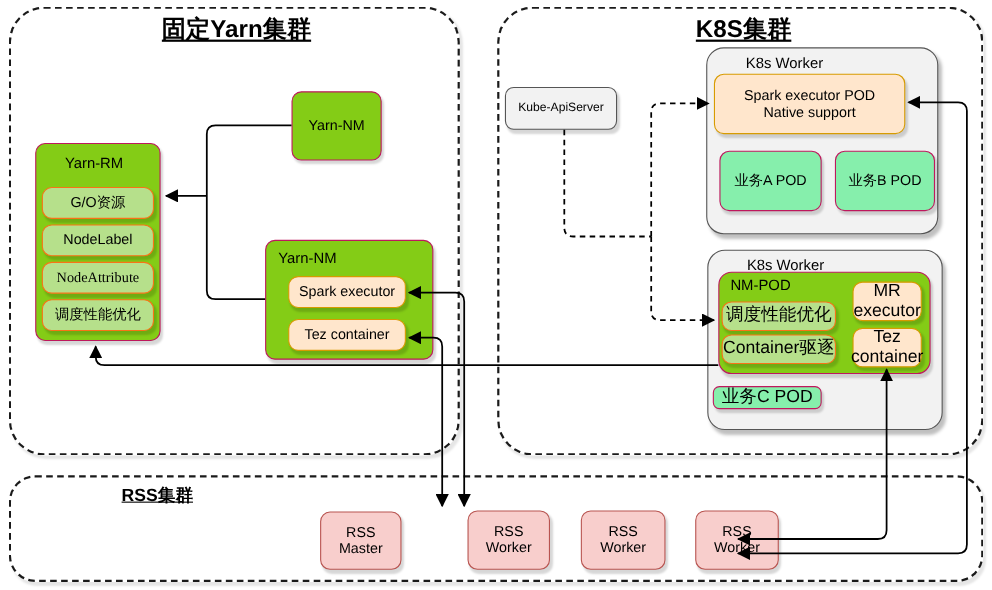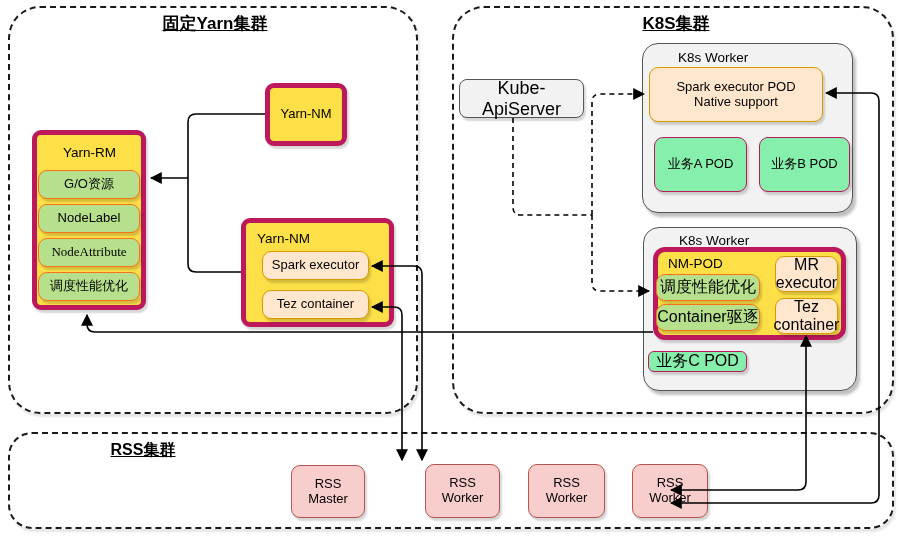--- a/index.html
+++ b/index.html
@@ -1,25 +1,25 @@
 <!DOCTYPE html>
 <html><head>
 <meta charset="utf-8">
 <style>
   html,body{margin:0;padding:0;background:#ffffff;}
   body{font-family:"Liberation Sans",sans-serif;color:#000;}
   #canvas{position:relative;width:902px;height:536px;background:#ffffff;overflow:hidden;}
   .abs{position:absolute;box-sizing:border-box;}
   .cluster{border:2px dashed #1a1a1a;border-radius:32px;background:transparent;
            box-shadow:2px 3px 2px rgba(0,0,0,0.10);}
-  .cluster-title{font-weight:bold;font-size:17px;text-decoration:underline;text-align:center;}
+  .cluster-title{font-weight:bold;font-size:22px;text-decoration:underline;text-align:center;}
   .node{display:flex;align-items:center;justify-content:center;text-align:center;
         border-radius:9px;font-size:13px;line-height:1.15;
         box-shadow:2px 3px 2px rgba(0,0,0,0.16);}
-  .blue{background:#fde047;border:5px solid #be185d;}
+  .blue{background:#84cc16;border:1px solid #be185d;}
   .green{background:#b6e08b;border:1px solid #f97316;}
   .orange{background:#ffe6cc;border:1px solid #d79b00;}
   .purple{background:#86efac;border:1px solid #be185d;}
   .red{background:#f8cecc;border:1px solid #b85450;margin-left:40px;}
   .gray{background:#f2f2f2;border:1px solid #555;}
   .container-node{border-radius:16px;box-shadow:3px 4px 3px rgba(0,0,0,0.25);}
   .inner-title{position:absolute;font-size:13.5px;}
   .small{font-size:16px;}
   .two-line span{display:block;}
   svg.wires{position:absolute;left:0;top:0;pointer-events:none;}
@@ -48,21 +48,21 @@
   <div class="abs node green" style="left:38px;top:204px;width:102px;height:29px;">NodeLabel</div>
   <div class="abs node green" style="left:38px;top:238px;width:102px;height:29px;font-family:Liberation Serif, serif;">NodeAttribute</div>
   <div class="abs node green" style="left:38px;top:272px;width:102px;height:29px;">调度性能优化</div>
 
   <div class="abs node blue" style="left:241px;top:218px;width:153px;height:109px;">
     <div class="abs inner-title" style="left:11px;top:8px;">Yarn-NM</div>
   </div>
   <div class="abs node orange" style="left:262px;top:251px;width:107px;height:29px;">Spark executor</div>
   <div class="abs node orange" style="left:262px;top:290px;width:107px;height:29px;">Tez container</div>
 
-  <div class="abs node gray" style="left:459px;top:79px;width:125px;height:39px;border-radius:8px;font-size:18px;">Kube-ApiServer</div>
+  <div class="abs node gray" style="left:459px;top:79px;width:102px;height:39px;border-radius:8px;font-size:11px;">Kube-ApiServer</div>
 
   <div class="abs node gray container-node" style="left:642px;top:43px;width:211px;height:170px;">
     <div class="abs inner-title" style="left:35px;top:6px;">K8s Worker</div>
   </div>
   <div class="abs node orange two-line" style="left:649px;top:67px;width:174px;height:55px;flex-direction:column;">
     <span>Spark executor POD</span>
     <span>Native support</span>
   </div>
   <div class="abs node purple" style="left:654px;top:137px;width:93px;height:55px;">业务A POD</div>
   <div class="abs node purple" style="left:759px;top:137px;width:91px;height:55px;">业务B POD</div>

